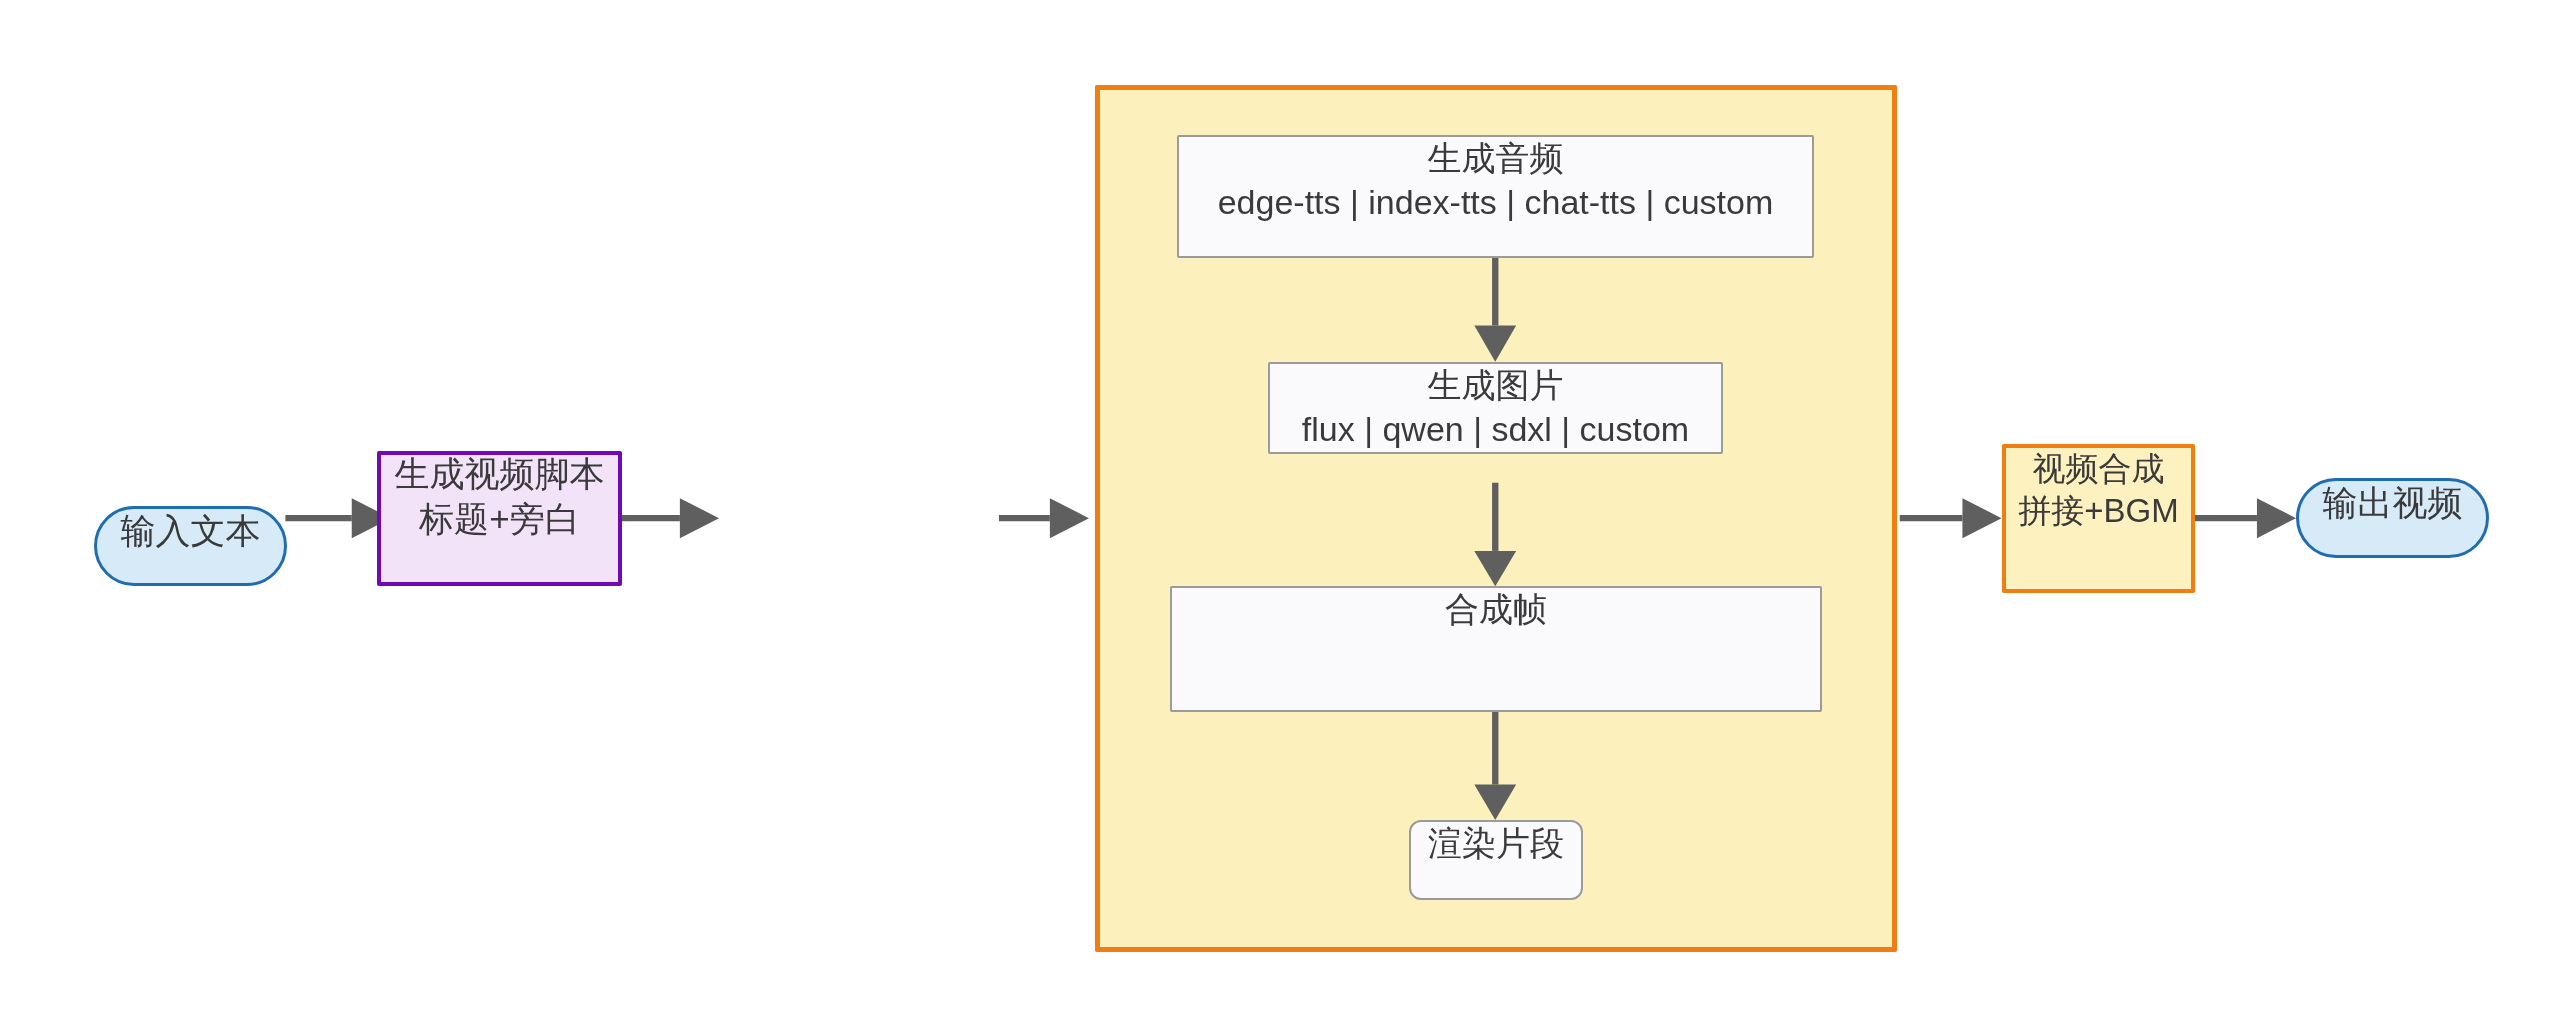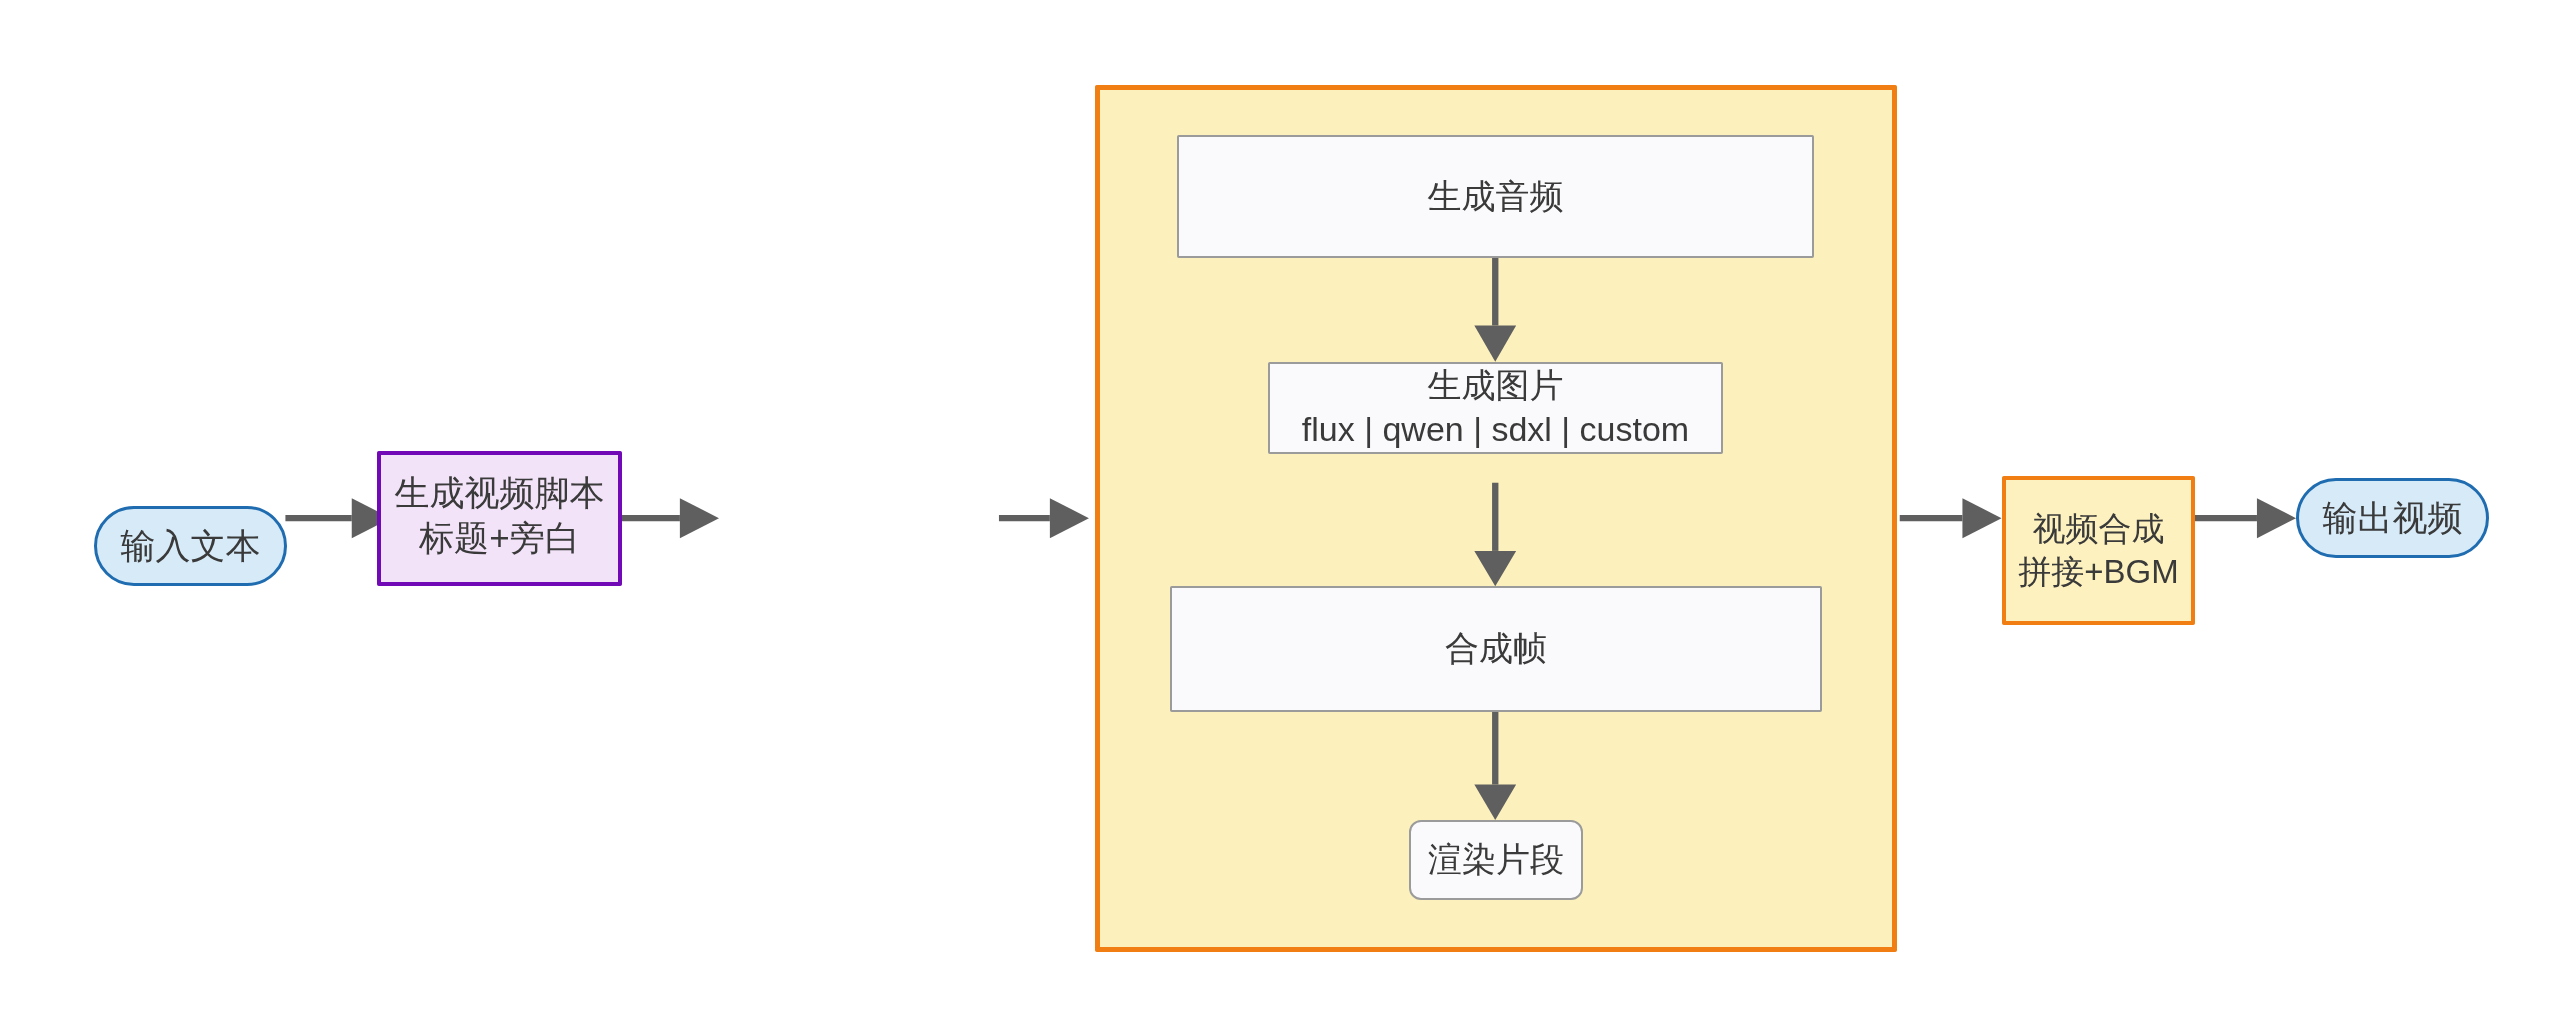--- a/index.html
+++ b/index.html
@@ -22,21 +22,21 @@
     width: 2576px;
     height: 1020px;
   }
 
   .node {
     position: absolute;
     box-sizing: border-box;
     display: flex;
     flex-direction: column;
     align-items: center;
-    justify-content: center;
+    justify-content: flex-start;
     text-align: center;
     color: #3a3a3a;
     line-height: 1.28;
     white-space: nowrap;
   }
 
   
   .node--terminal {
     background: #d6eaf8;
     border: 3.6px solid #1f6cb0;
@@ -51,21 +51,20 @@
     border-radius: 1.8px;
     font-size: 35px;
   }
 
   
   .node--orange {
     background: #fdf2bf;
     border: 4.5px solid #f07e13;
     border-radius: 1.8px;
     font-size: 33px;
-    margin-top: 32px;
   }
 
   
   .node--plain {
     background: #fafafc;
     border: 2.7px solid #9b9b9b;
     border-radius: 1.8px;
     font-size: 34px;
   }
 
@@ -159,20 +158,21 @@
   </div>
 
   <div class="node node--purple" style="left:377px; top:451px; width:245px; height:135px;font-family:Liberation Mono, monospace;">
     <span>生成视频脚本</span>
     <span class="line2">标题+旁白</span>
   </div>
 
 
   <div class="node node--plain" style="left:1177px; top:135px; width:637px; height:123px;">
     <span>生成音频</span>
+    <span class="line2">edge-tts | index-tts | chat-tts | custom</span>
   </div>
 
   <div class="node node--plain" style="left:1268px; top:362px; width:455px; height:92px;">
     <span>生成图片</span>
     <span class="line2">flux | qwen | sdxl | custom</span>
   </div>
 
   <div class="node node--plain" style="left:1170px; top:586px; width:652px; height:126px;">
     <span>合成帧</span>
   </div>

